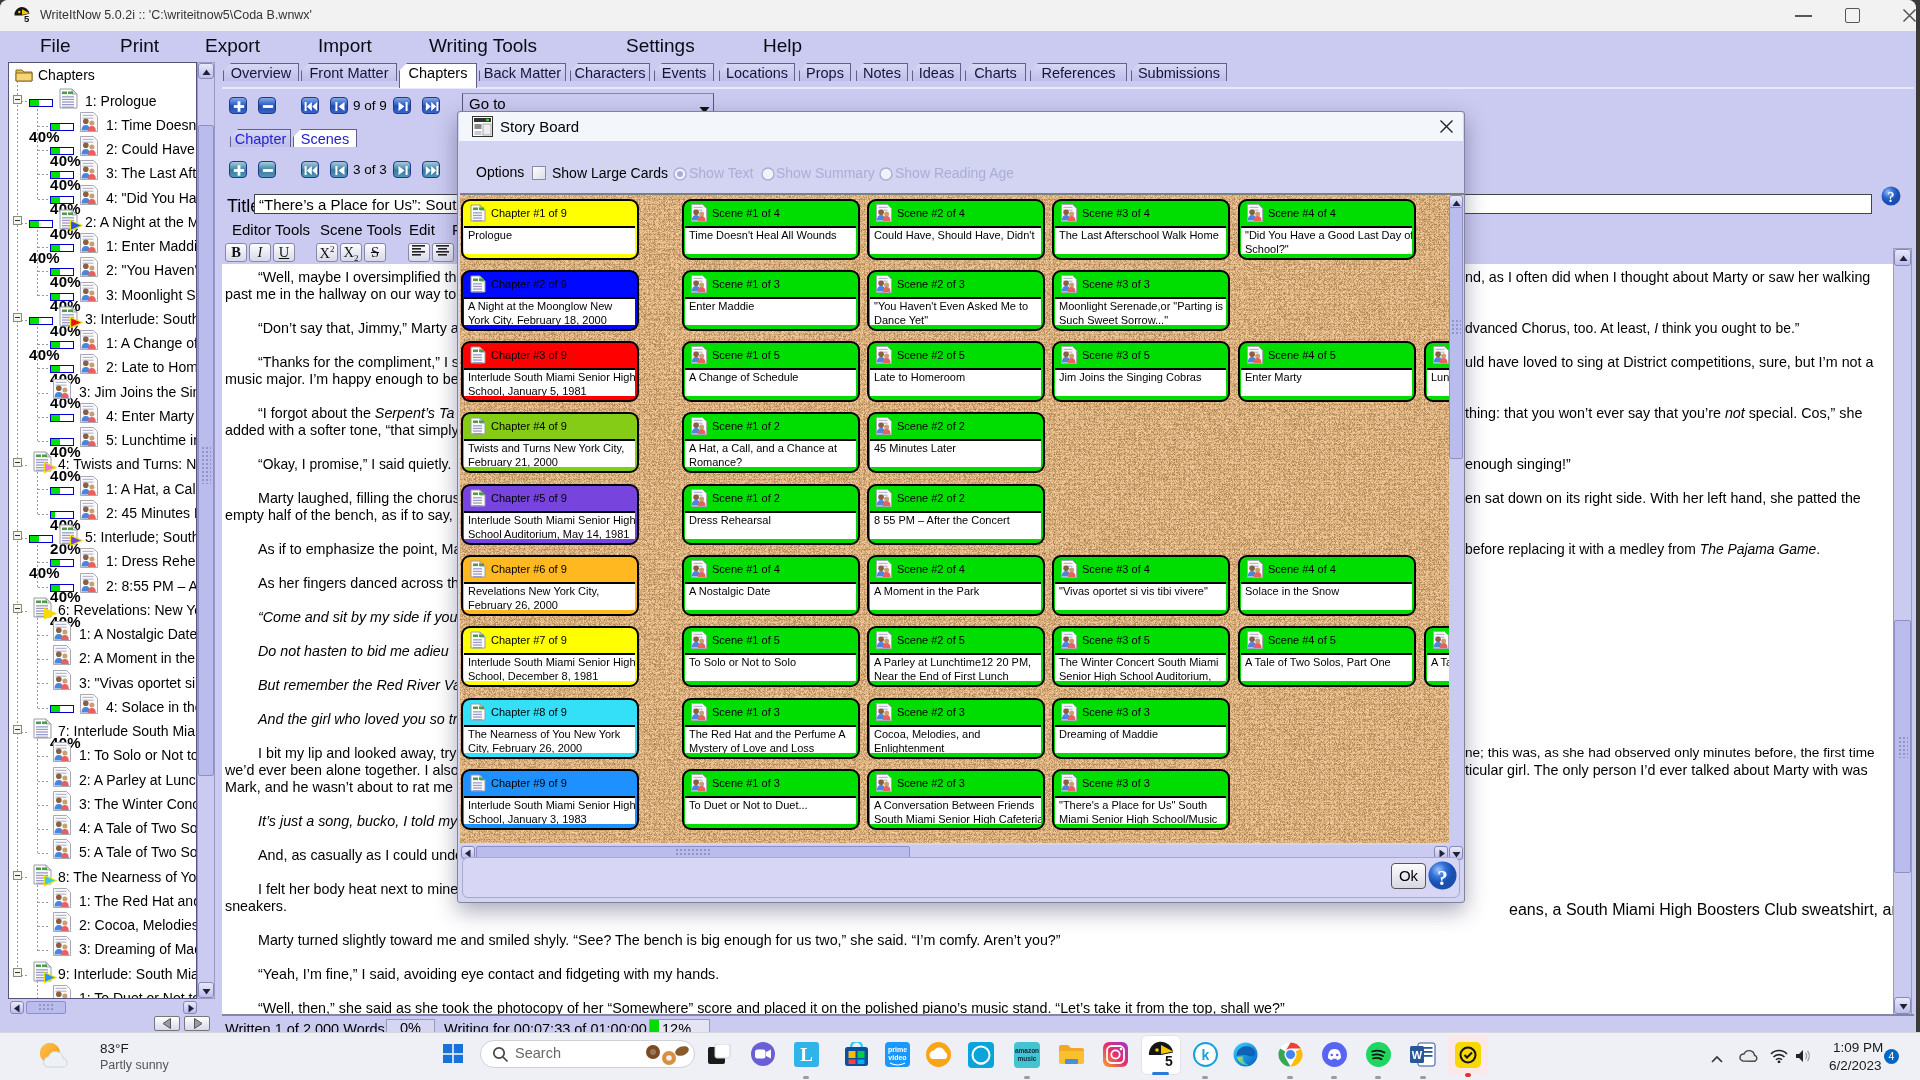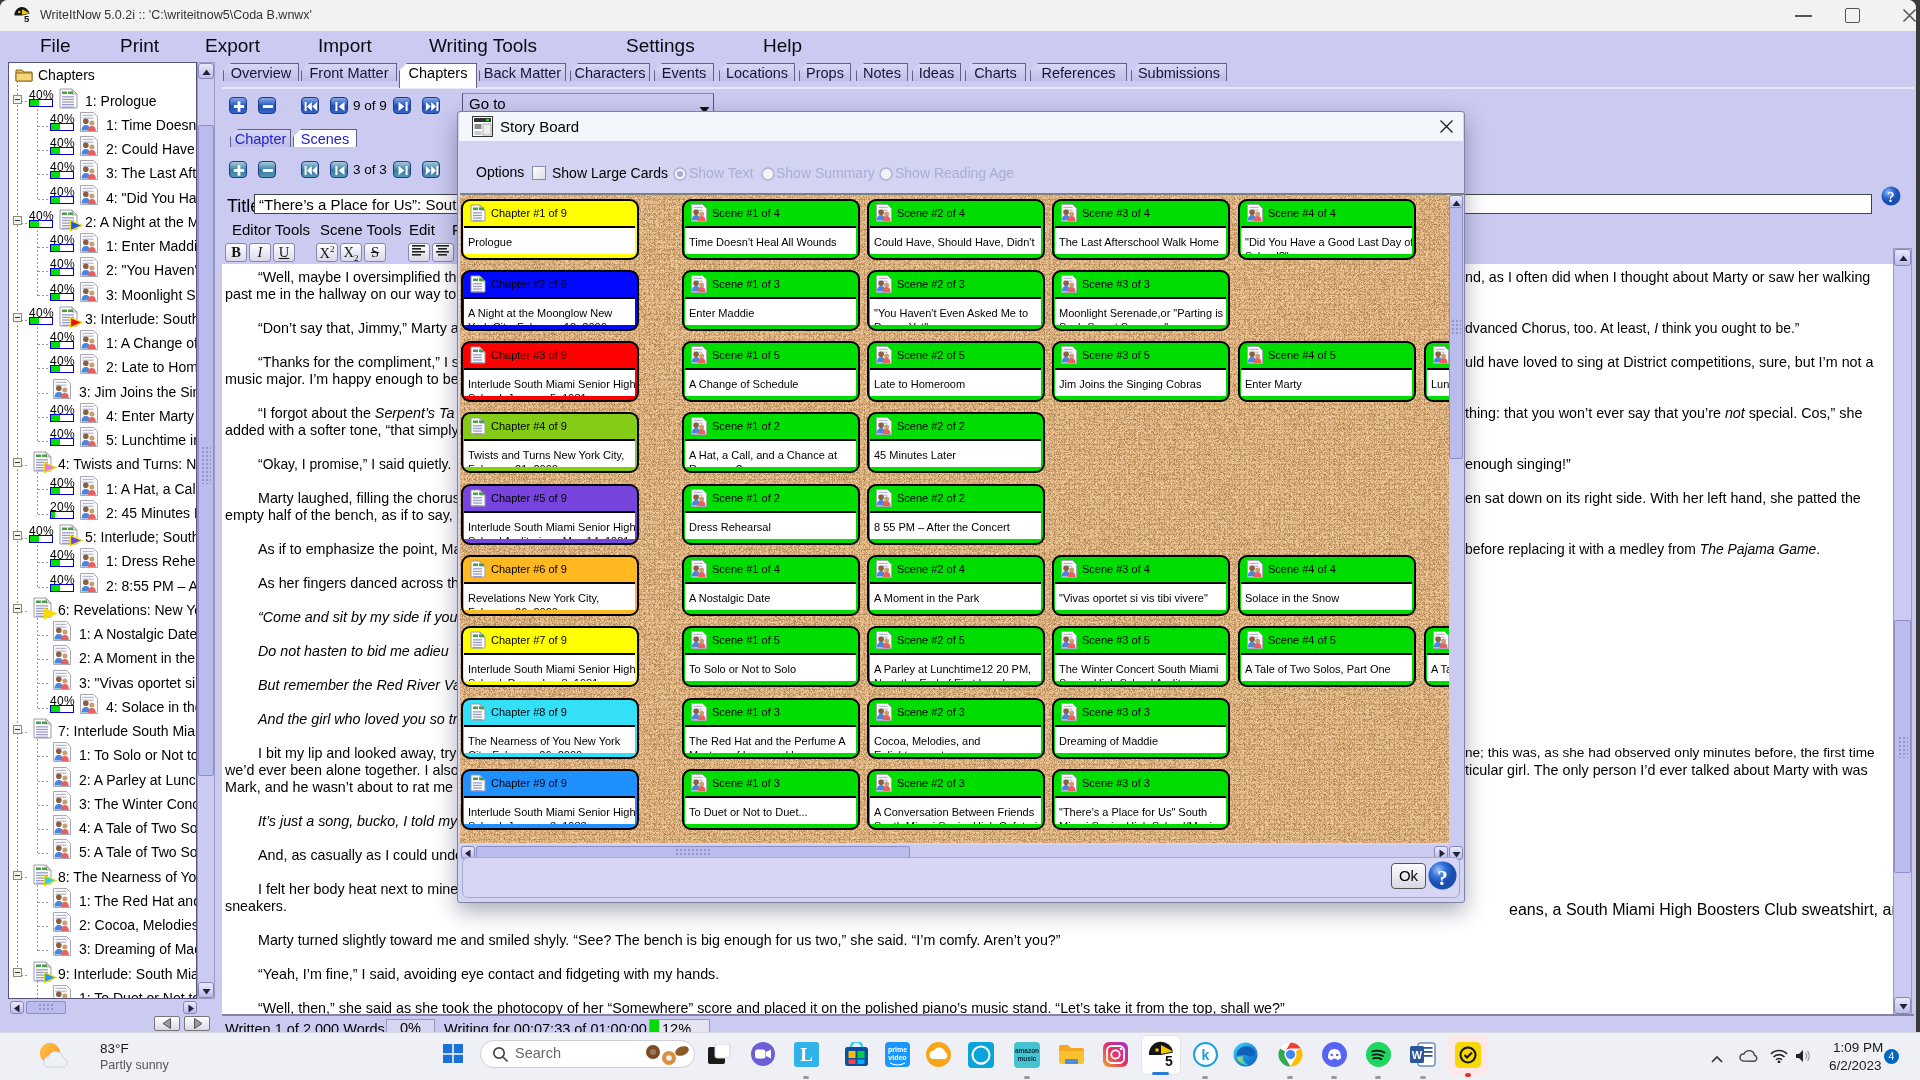--- a/index.html
+++ b/index.html
@@ -3,21 +3,21 @@
 *{margin:0;padding:0;box-sizing:border-box;}
 html,body{width:1920px;height:1080px;overflow:hidden;font-family:"Liberation Sans",sans-serif;}
 body{background:#3a3a3a;position:relative;}
 .abs{position:absolute;}
 #win{position:absolute;left:0;top:0;width:1916px;height:1032px;background:#cbcbf1;border-radius:8px 8px 0 0;}
 #titlebar{position:absolute;left:0;top:0;width:100%;height:31px;background:#f2f2f2;border-radius:8px 8px 0 0;}
 #titlebar .ttl{position:absolute;left:40px;top:8px;font-size:12.5px;color:#333;}
 #menubar{position:absolute;left:0;top:31px;width:100%;height:31px;background:#cbcbf1;}
 .mitem{position:absolute;top:4px;font-size:19px;color:#0a0a14;}
 #treepanel{position:absolute;left:8px;top:62px;width:189px;height:937px;background:#fff;border:1px solid #55557a;overflow:hidden;}
-.tlabel{position:absolute;font-size:12px;font-weight:normal;color:#000;letter-spacing:.3px;}
+.tlabel{position:absolute;font-size:15px;font-weight:bold;color:#000;letter-spacing:.3px;margin-top:40px;}
 .tbar{position:absolute;width:24px;height:8px;background:#fff;border:1px solid #0000cc;}
 .tbar i{display:block;height:100%;background:#00e000;}
 .ttext{position:absolute;font-size:14px;color:#000;white-space:nowrap;}
 .texp{position:absolute;width:9px;height:9px;background:#f5f5ef;border:1px solid #8a8a7a;}
 .texp:before{content:"";position:absolute;left:1px;top:3px;width:5px;height:1px;background:#333;}
 .dotv{position:absolute;width:1px;background-image:linear-gradient(#999 40%,transparent 40%);background-size:1px 4px;}
 .doth{position:absolute;height:1px;background-image:linear-gradient(90deg,#999 40%,transparent 40%);background-size:4px 1px;}
 .sbtn{position:absolute;background:linear-gradient(180deg,#e9e9fb,#bcbcea);border:1px solid #8888b8;border-radius:3px;}
 .sthumb{position:absolute;background:#b9bcec;border:1px solid #8f8fc5;border-radius:2px;}
 .sgrip{position:absolute;background-image:radial-gradient(#8f8fc0 35%,transparent 40%);background-size:4px 4px;opacity:.9;}
@@ -31,21 +31,21 @@
 #editor{position:absolute;left:222px;top:264px;width:1671px;height:750px;background:#fff;overflow:hidden;}
 .el{position:absolute;font-size:14.3px;color:#000;white-space:nowrap;}
 #dlg{position:absolute;left:457px;top:111px;width:1008px;height:792px;background:#d3d3f2;border:1px solid #82829e;border-radius:3px;box-shadow:0 8px 22px rgba(40,40,80,.4);}
 #dlgtitle{position:absolute;left:1px;top:0;right:1px;height:29px;background:#f3f6fb;border-radius:3px 3px 0 0;}
 #dlgopts{position:absolute;left:1px;top:29px;right:1px;height:52px;background:#d3d3f2;font-size:14px;}
 #corkwrap{position:absolute;left:2px;top:81px;width:989px;height:650px;overflow:hidden;border-top:2px solid #7f7f7f;}
 #hscroll{position:absolute;left:2px;top:733px;width:989px;height:15px;background:#cbcbf1;}
 #vscroll{position:absolute;left:991px;top:81px;width:15px;height:667px;background:#cbcbf1;border-top:2px solid #7f7f7f;}
 .card{position:absolute;width:178px;height:61px;border:2px solid #000;border-radius:9px;}
 .chead .ct{position:absolute;left:28px;top:6px;font-size:11px;color:#000;white-space:nowrap;}
-.cbody{position:absolute;left:1px;right:2px;top:25px;height:28px;background:#fff;font-size:11px;line-height:13.5px;padding:8px 0 0 4px;color:#000;overflow:hidden;border-top:2px solid #000;white-space:nowrap;}
+.cbody{position:absolute;left:1px;right:2px;top:25px;height:28px;background:#fff;font-size:11px;line-height:13.5px;padding:1px 0 0 4px;color:#000;overflow:hidden;border-top:2px solid #000;white-space:nowrap;}
 .cicon{position:absolute;left:7px;top:3px;}
 #dlgfoot{position:absolute;left:4px;right:4px;bottom:4px;height:41px;background:#d7d7f5;border:1px solid #a8a8cc;border-radius:6px;}
 #statusbar{position:absolute;left:222px;top:1016px;width:1692px;height:16px;background:#cbcbf1;font-size:14.5px;color:#000;}
 #taskbar{position:absolute;left:0;top:1032px;width:1920px;height:48px;background:#eff0f5;border-top:1px solid #d8d9e0;}
 .trdot{position:absolute;width:6px;height:3px;border-radius:2px;background:#9a9aa0;top:1076px;}
 </style></head><body>
 <div id="win">
     <div id="titlebar">
       <div class="abs" style="left:13px;top:6px;"><svg width="18" height="17" viewBox="0 0 18 17">
           <path d="M1.5 9.5 a7.5 7.5 0 0 1 15 -1.8 l-7.5 1.8 Z" fill="#151515"></path>

